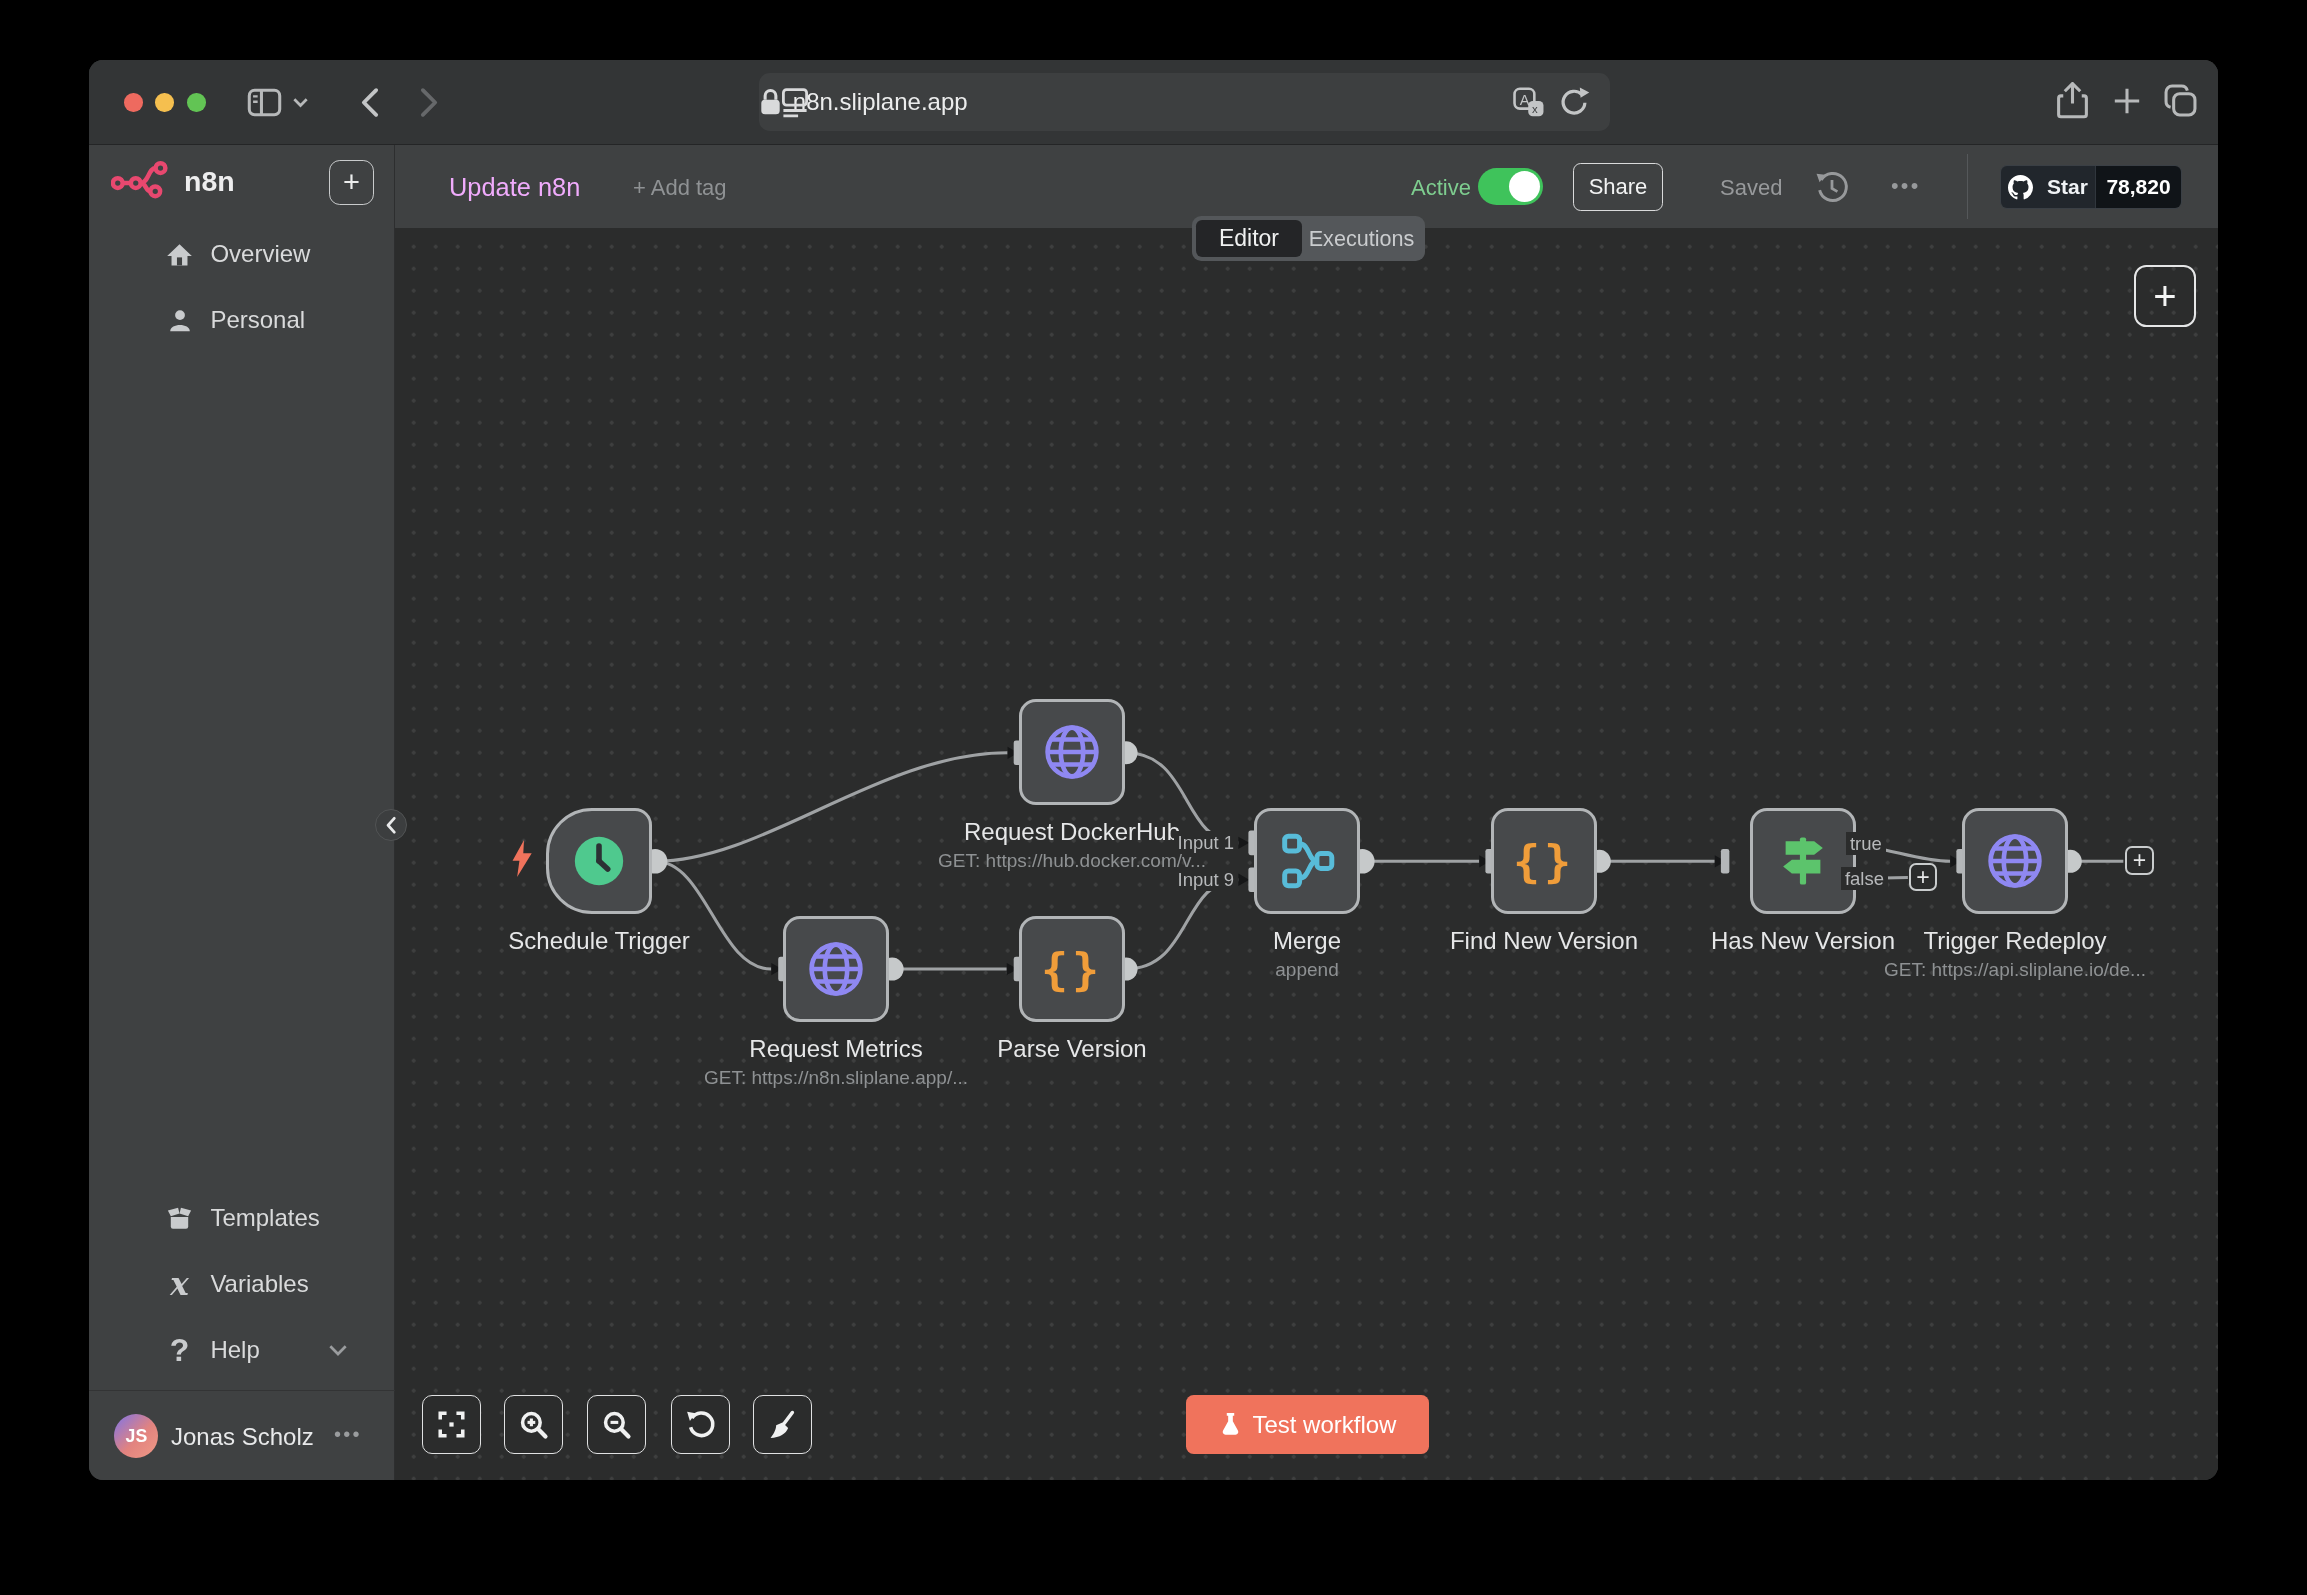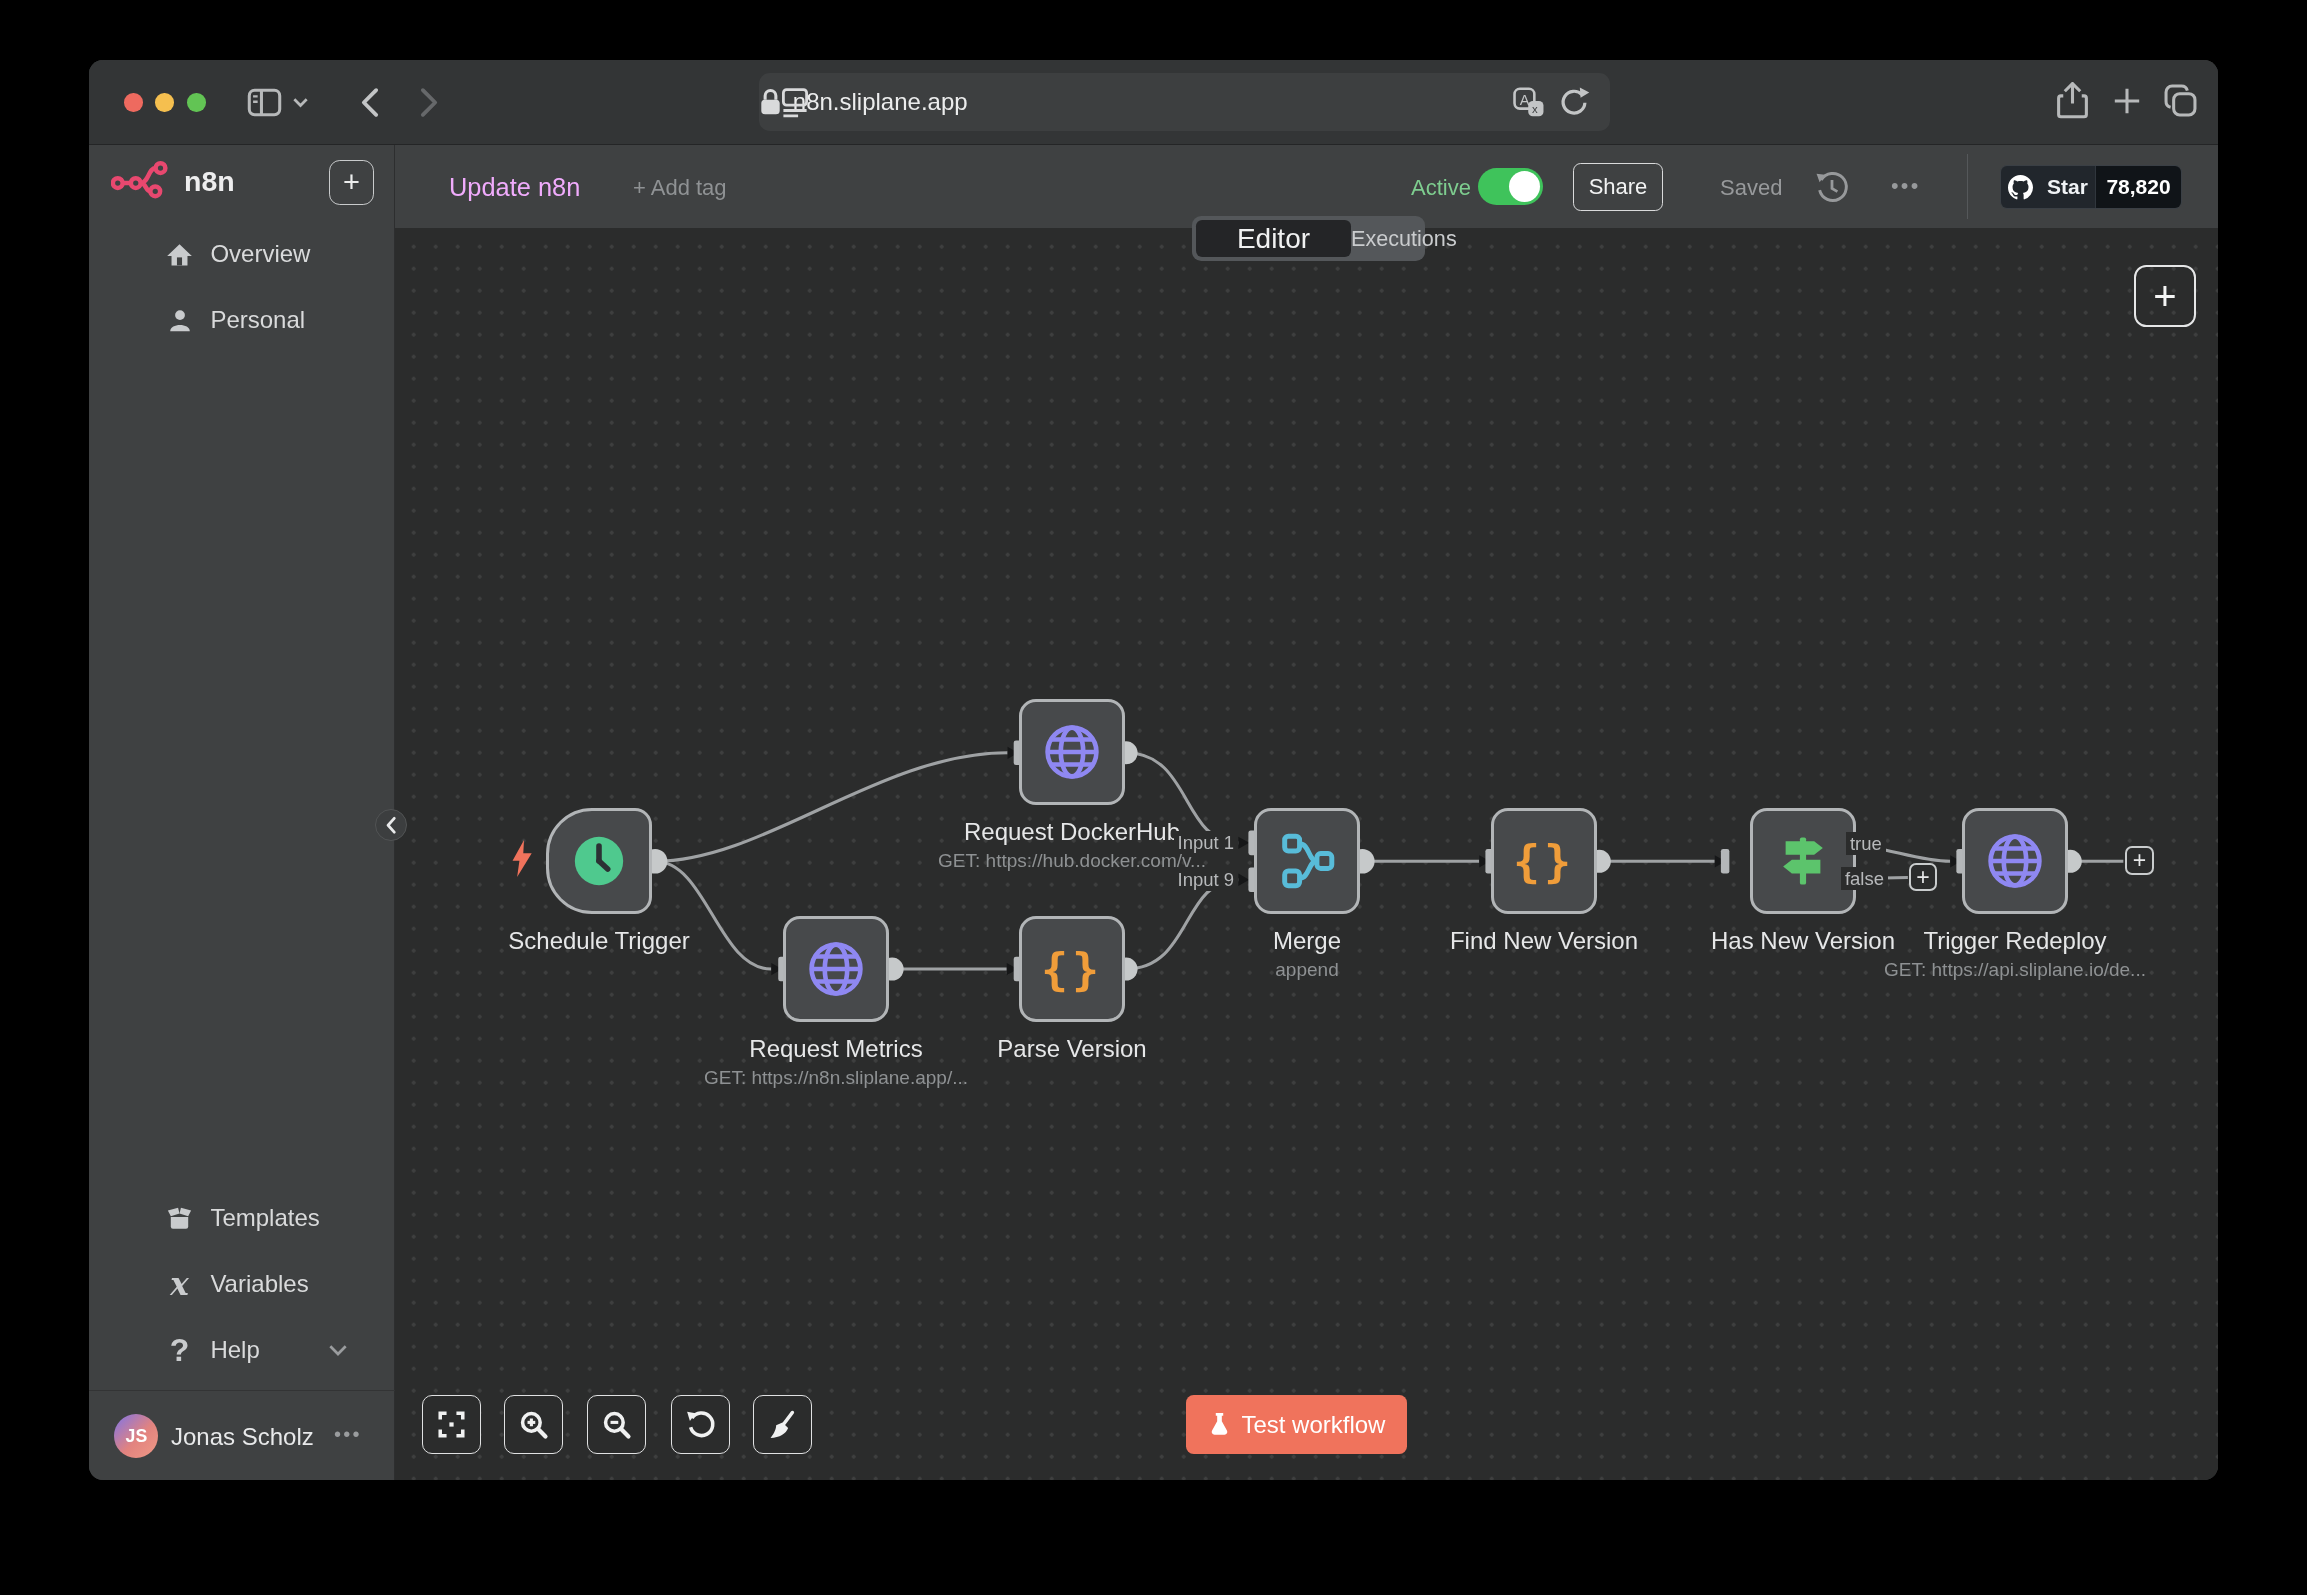--- a/index.html
+++ b/index.html
@@ -43,36 +43,36 @@
   .saved { position:absolute; left:1325px; top:30px; font-size:22px; color:#97999b; }
   .hist { position:absolute; left:1420px; top:25px; }
   .hdots { position:absolute; left:1496px; top:28px; font-size:21.6px; color:#97999b; letter-spacing:2.3px; }
   .hdivider { position:absolute; left:1572px; top:9.2px; width:0.8px; height:65px; background:#55585a; }
   .gh { position:absolute; left:1605px; top:20px; height:44px; display:flex; border-radius:7px; overflow:hidden; border:0.8px solid #3a3f45; }
   .gh-star { width:94px; background:#21262c; display:flex; align-items:center; justify-content:center; gap:14px; color:#f0f3f6; font-size:21px; font-weight:600; }
   .gh-count { width:86px; background:#101418; display:flex; align-items:center; justify-content:center; color:#fff; font-size:21px; font-weight:bold; border-left:0.8px solid #30363d; }
 
   
   .tabs { position:absolute; left:1103px; top:156px; width:233px; height:45px; background:#54575a; border-radius:9.2px; display:flex; align-items:center; padding:3.9px; }
-  .tab-editor { height:37px; padding:0 41px; background:#242527; border-radius:6.2px; color:#f0f1f1; font-size:28px; display:flex; align-items:center; }
+  .tab-editor { height:37px; padding:0 23px; background:#242527; border-radius:6.2px; color:#f0f1f1; font-size:23px; display:flex; align-items:center; }
   .tab-exec { flex:1; text-align:center; color:#caccce; font-size:21.6px; }
 
   .collapse { position:absolute; left:286px; top:749px; width:32px; height:32px; border-radius:50%; background:#3c3e3f; border:1.5px solid #515354; display:flex; align-items:center; justify-content:center; }
 
   
   .node { position:absolute; width:106px; height:106px; background:#47494b; border:3.1px solid #b2b5b7; border-radius:17px; display:flex; align-items:center; justify-content:center; }
   .node.trigger { border-radius:46px 17px 17px 46px; }
   .nlabel { position:absolute; top:116px; left:50%; transform:translateX(-50%); white-space:nowrap; font-size:24px; color:#e6e7e8; text-align:center; }
   .nsub { position:absolute; top:148px; left:50%; transform:translateX(-50%); white-space:nowrap; font-size:19px; color:#8e9193; text-align:right; }
   .braces { font-family:"DejaVu Sans Mono",monospace; font-size:45px; font-weight:bold; color:#f09d3a; letter-spacing:3.9px; }
   .clabel { position:absolute; font-size:18.5px; color:#b7b9bb; background:#2b2c2c; padding:0 3.9px; line-height:23px; }
   .miniplus { position:absolute; background:#2b2c2c; border:2.3px solid #c9cccd; border-radius:7px; color:#e8e9ea; display:flex; align-items:center; justify-content:center; font-size:23px; }
   .addnode { position:absolute; left:1739px; top:37px; width:62px; height:62px; border:2.3px solid #e5e6e7; border-radius:12.3px; color:#f4f5f5; font-size:40px; display:flex; align-items:center; justify-content:center; font-weight:300; }
   .tool { position:absolute; top:1167px; width:59px; height:59px; border:1.9px solid #e0e1e2; border-radius:10px; background:#2b2c2c; display:flex; align-items:center; justify-content:center; }
-  .testbtn { position:absolute; left:791px; top:1167px; width:221px; height:59px; background:#f0735c; border-radius:7.7px; display:flex; align-items:center; justify-content:center; gap:10.8px; color:#fff; font-size:24px; font-weight:500; }
+  .testbtn { position:absolute; left:791px; top:1167px; width:243px; height:59px; background:#f0735c; border-radius:7.7px; display:flex; align-items:center; justify-content:center; gap:10.8px; color:#fff; font-size:24px; font-weight:500; }
   svg { display:block; }
 </style>
 </head>
 <body>
 
 <div class="screen">
 <div class="window">
 
   <div class="chrome">
     <div class="tl" style="left:35px;background:#ee6a5f"></div>

